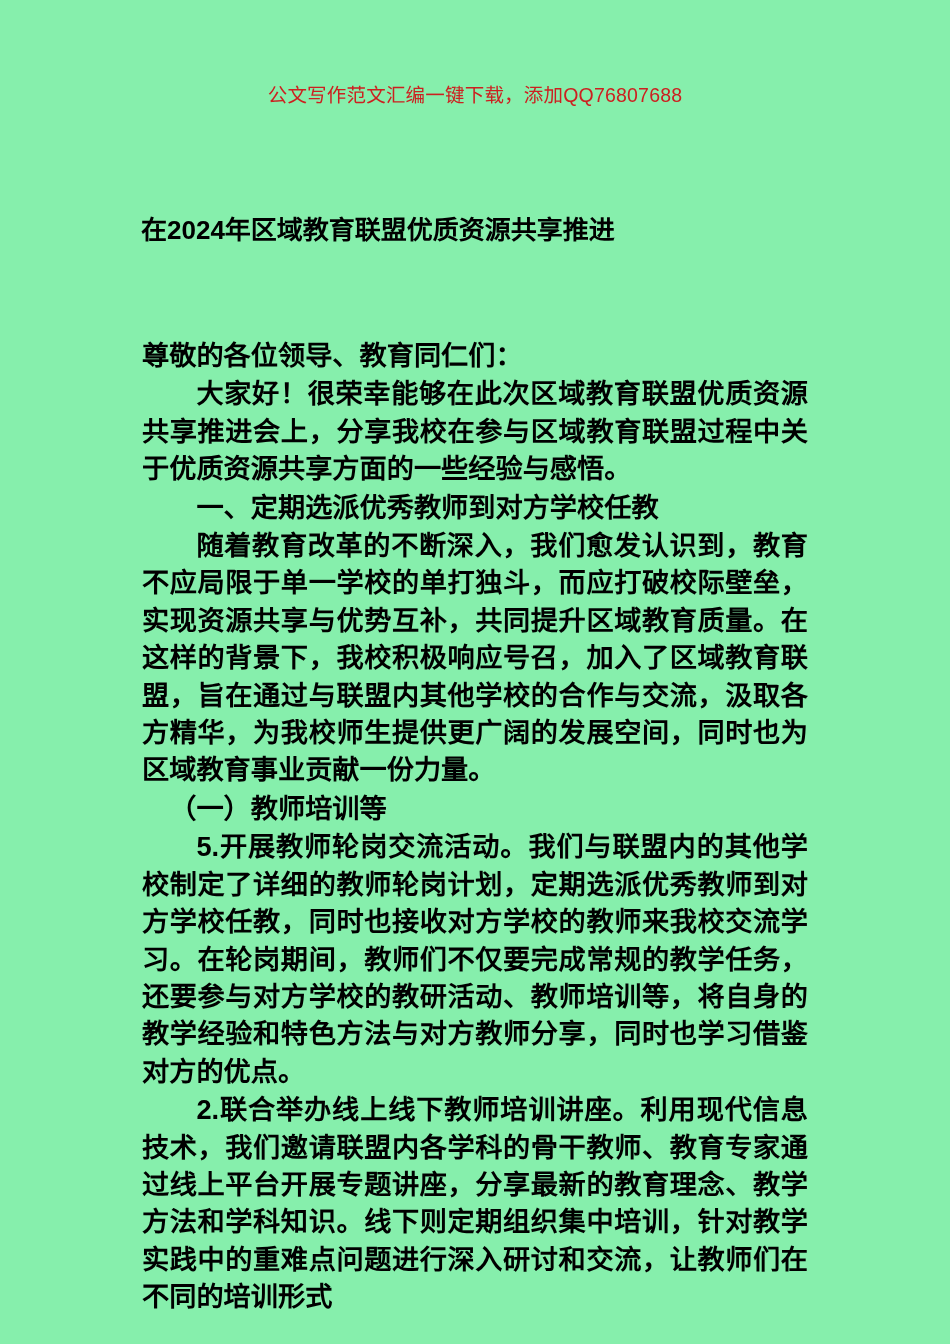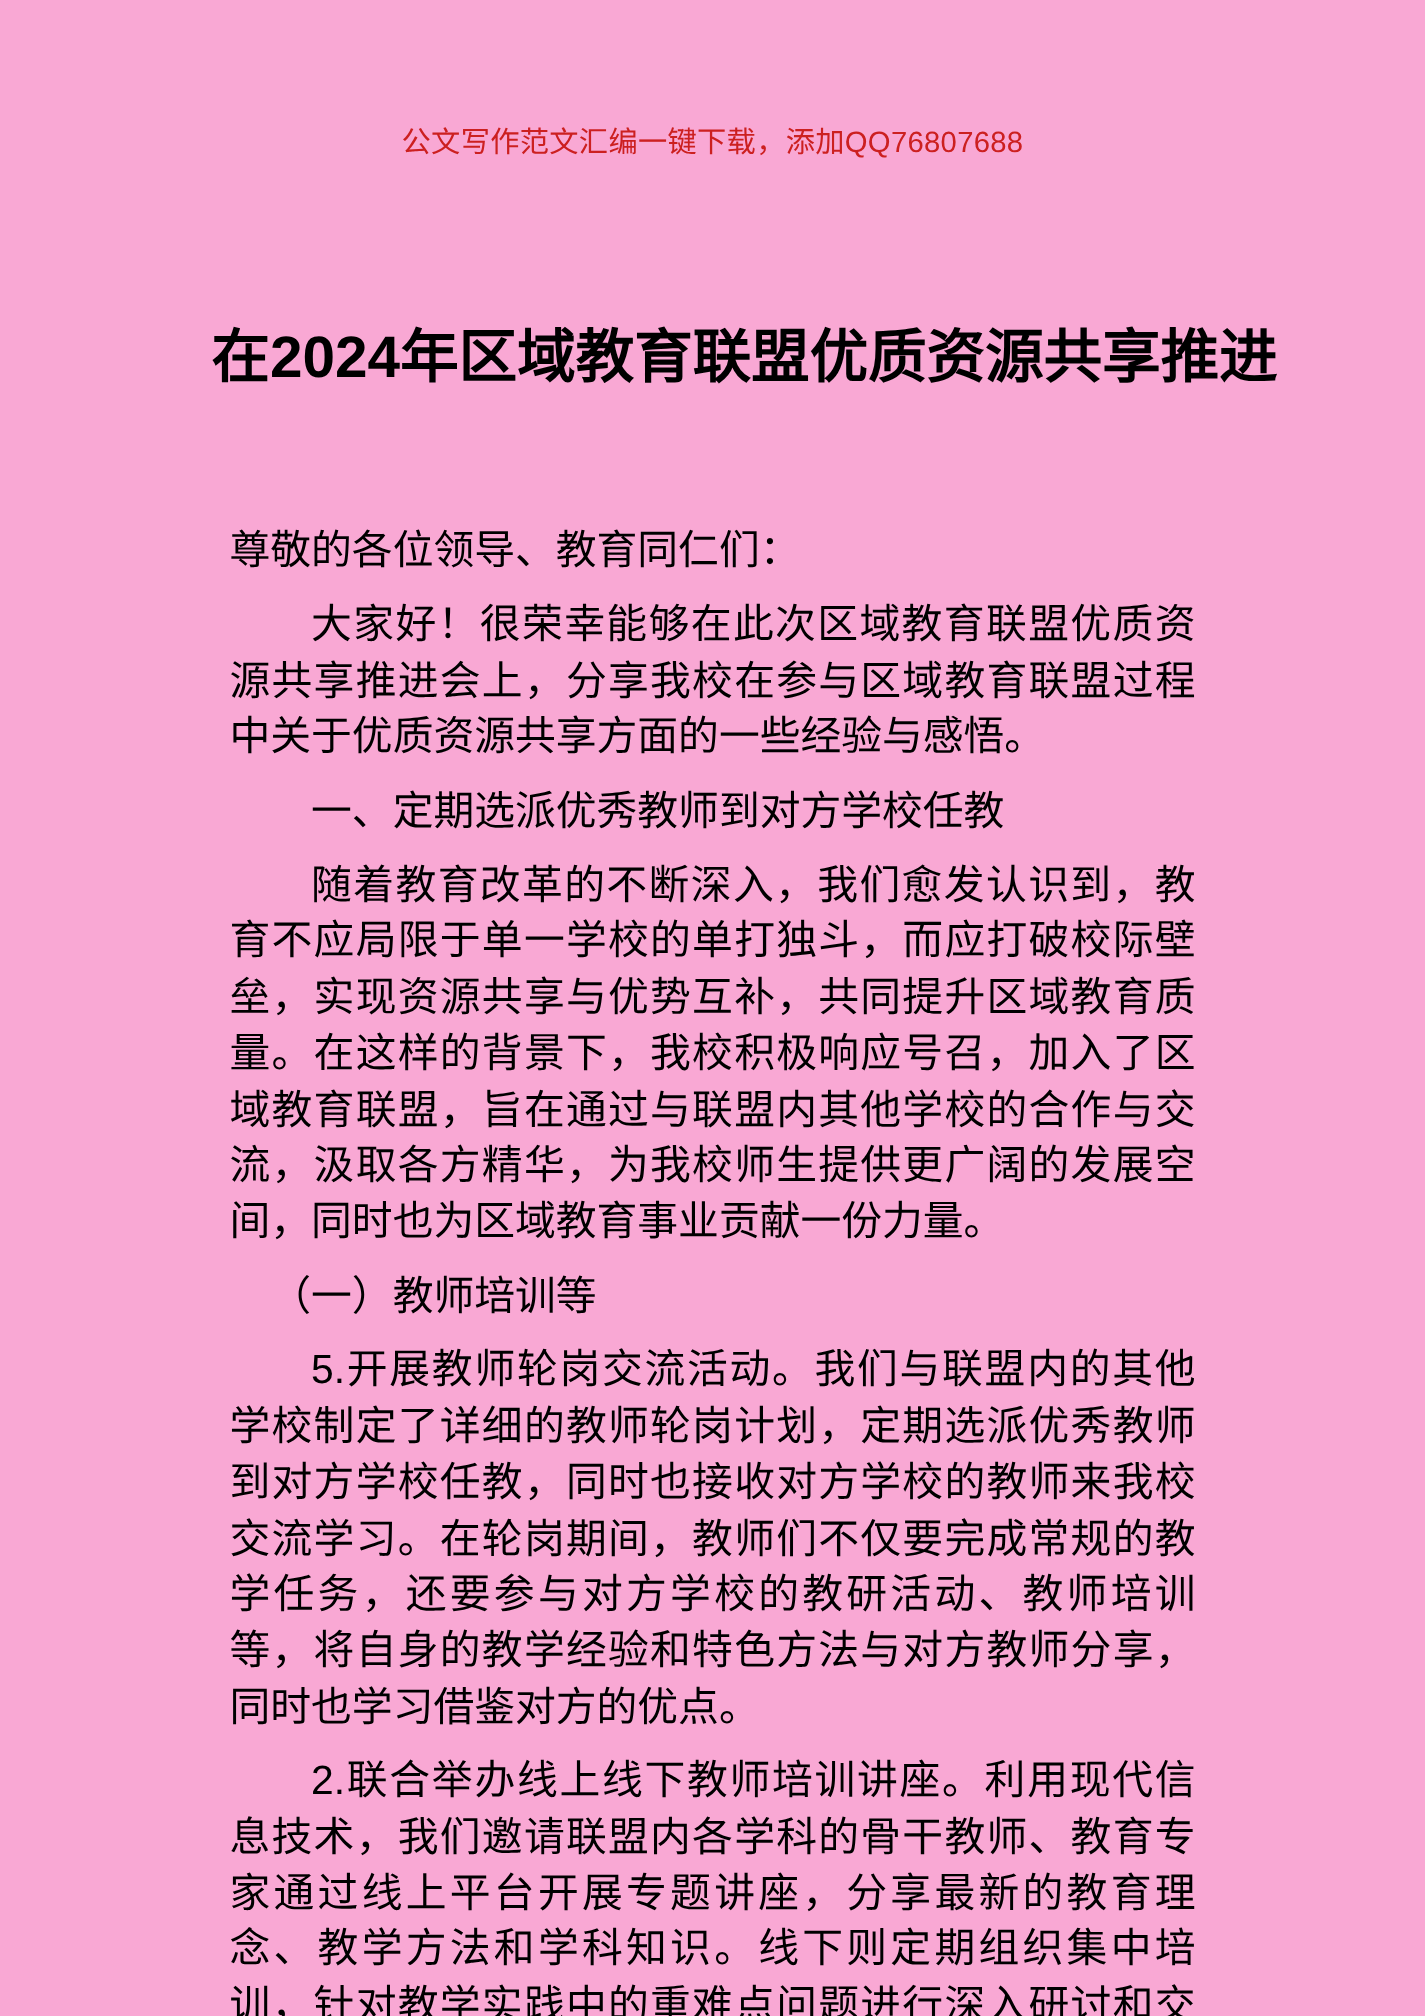--- a/index.html
+++ b/index.html
@@ -13,21 +13,21 @@
     height: 1344px;
     position: relative;
     overflow: hidden;
     font-family: "Liberation Sans", "DejaVu Sans", sans-serif;
     -webkit-font-smoothing: antialiased;
   }
 
   .page {
     position: absolute;
     inset: 0;
-    background: #f9a8d4;
+    background: #86efac;
   }
 
   
   .promo-banner {
     position: absolute;
     top: 84px;
     left: 0;
     width: 950px;
     text-align: center;
     color: #cc2020;
@@ -38,21 +38,21 @@
     white-space: nowrap;
   }
 
   
   .doc-title {
     position: absolute;
     top: 176px;
     left: 141px;
     width: 668px;
     text-align: left;
-    font-size: 39px;
+    font-size: 26px;
     font-weight: 700;
     line-height: 74px;
     color: #000000;
     letter-spacing: 0px;
   }
   .doc-title .tline {
     display: block;
     white-space: nowrap;
   }
 
@@ -64,25 +64,26 @@
     width: 668px;
     color: #000;
     font-size: 27.2px;
     line-height: 37.4px;
     letter-spacing: 0px;
     text-align: justify;
     text-justify: inter-character;
   }
 
   .para {
-    margin: 12px;
+    margin: 1px;
     text-align: justify;
     text-justify: inter-character;
     white-space: pre-wrap;
     word-break: break-all;
+    font-weight: bold;
   }
   .para.indent-2 { text-indent: 2em; }
   .para.indent-1 { text-indent: 1em; }
   .para.indent-0 { text-indent: 0; }
 
   
   .body-block .para:last-child { margin-bottom: 0; }
 </style>
 </head>
 <body>

